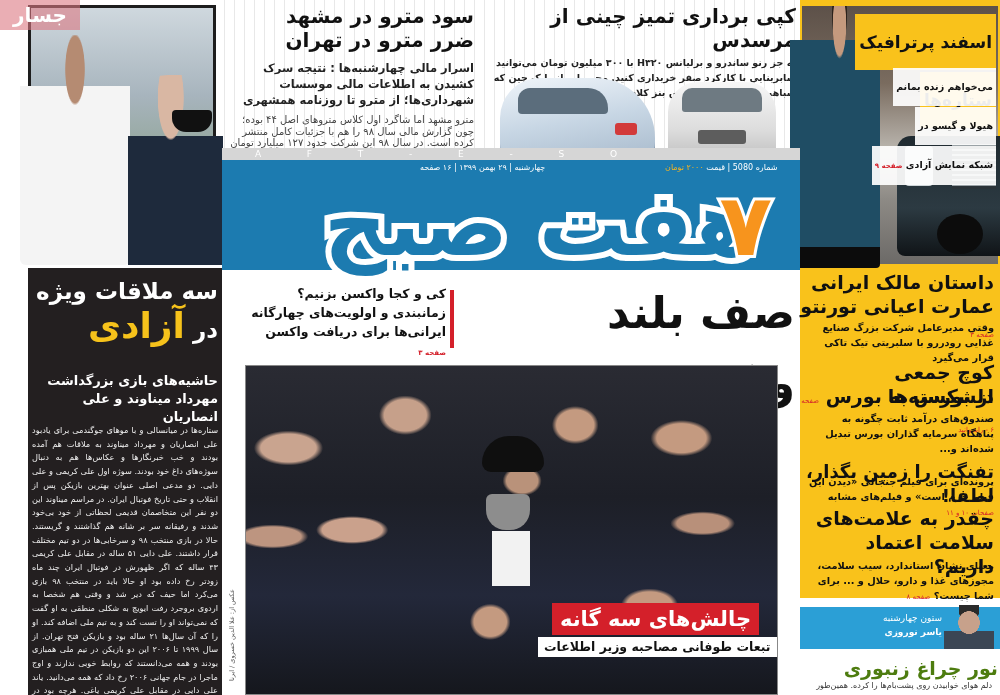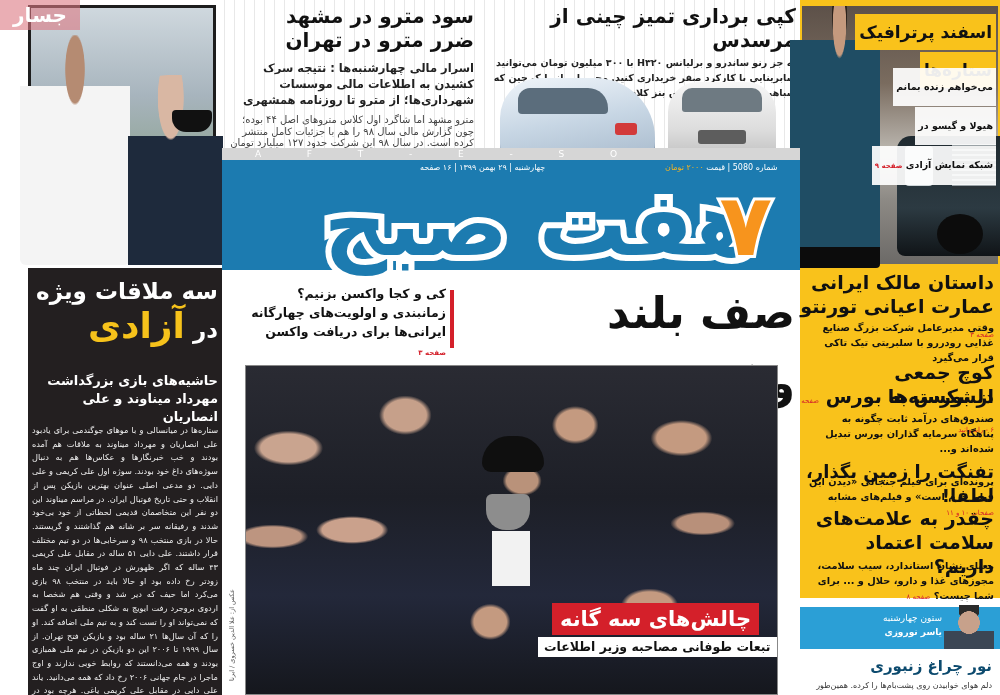--- a/index.html
+++ b/index.html
@@ -96,21 +96,21 @@
     background: radial-gradient(ellipse at 55% 7%, #c59a7e 0 9%, transparent 10%),
                 radial-gradient(ellipse at 55% 3%, #2b221b 0 10%, transparent 11%),
                 linear-gradient(180deg, transparent 0 13%, #1f4d64 13% 92%, #0c0c0c 92% 100%);
     border-radius: 30px 30px 4px 4px;
   }
   .actor-title {
     position: absolute; right: 4px; top: 14px; text-align: right;
   }
   .actor-title .line {
     display: inline-block; background: #f9c21b; color: #111; font-weight: bold; font-size: 17px;
-    padding: 6px 4px; line-height: 24px; margin-bottom: 2px;
+    padding: 16px 4px; line-height: 24px; margin-bottom: 2px;
   }
   .actor-sub {
     position: absolute; right: 4px; top: 68px; text-align: right; width: 160px;
   }
   .actor-sub .line {
     display: inline-block; background: rgba(255,255,255,0.92); color: #111; font-weight: bold; font-size: 9.5px;
     padding: 12px 3px; line-height: 14px; margin-bottom: 1px;
   }
 
   
@@ -209,21 +209,21 @@
   .column-box { left: 800px; top: 607px; width: 200px; height: 88px; background: #fff; }
   .column-head { position: absolute; left: 0; top: 0; width: 200px; height: 42px; background: #2b9fd6; }
   .column-head .lbl { position: absolute; right: 58px; top: 6px; color: #fff; font-size: 9px; text-align: right; }
   .column-head .author { position: absolute; right: 58px; top: 20px; color: #fff; font-size: 9px; font-weight: bold; text-align: right; }
   .column-head .pic {
     position: absolute; right: 6px; top: -2px; width: 50px; height: 44px;
     background: radial-gradient(ellipse at 50% 40%, #c7a18b 0 30%, transparent 31%),
                 radial-gradient(ellipse at 50% 10%, #2a2a2a 0 28%, transparent 29%),
                 linear-gradient(180deg, transparent 60%, #3b4654 60%);
   }
-  .column-title { position: absolute; right: 8px; top: 50px; font-size: 15px; font-weight: bold; color: #0c4a6e; }
+  .column-title { position: absolute; right: 2px; top: 50px; font-size: 19px; font-weight: bold; color: #4d7c0f; }
   .column-body { position: absolute; right: 8px; top: 74px; font-size: 8px; color: #333; }
 </style>
 </head>
 <body>
 
 <div class="abs top-stripes"></div>
 
 <div class="abs left-photo">
   <div class="frame"></div>
   <div class="player"></div>

